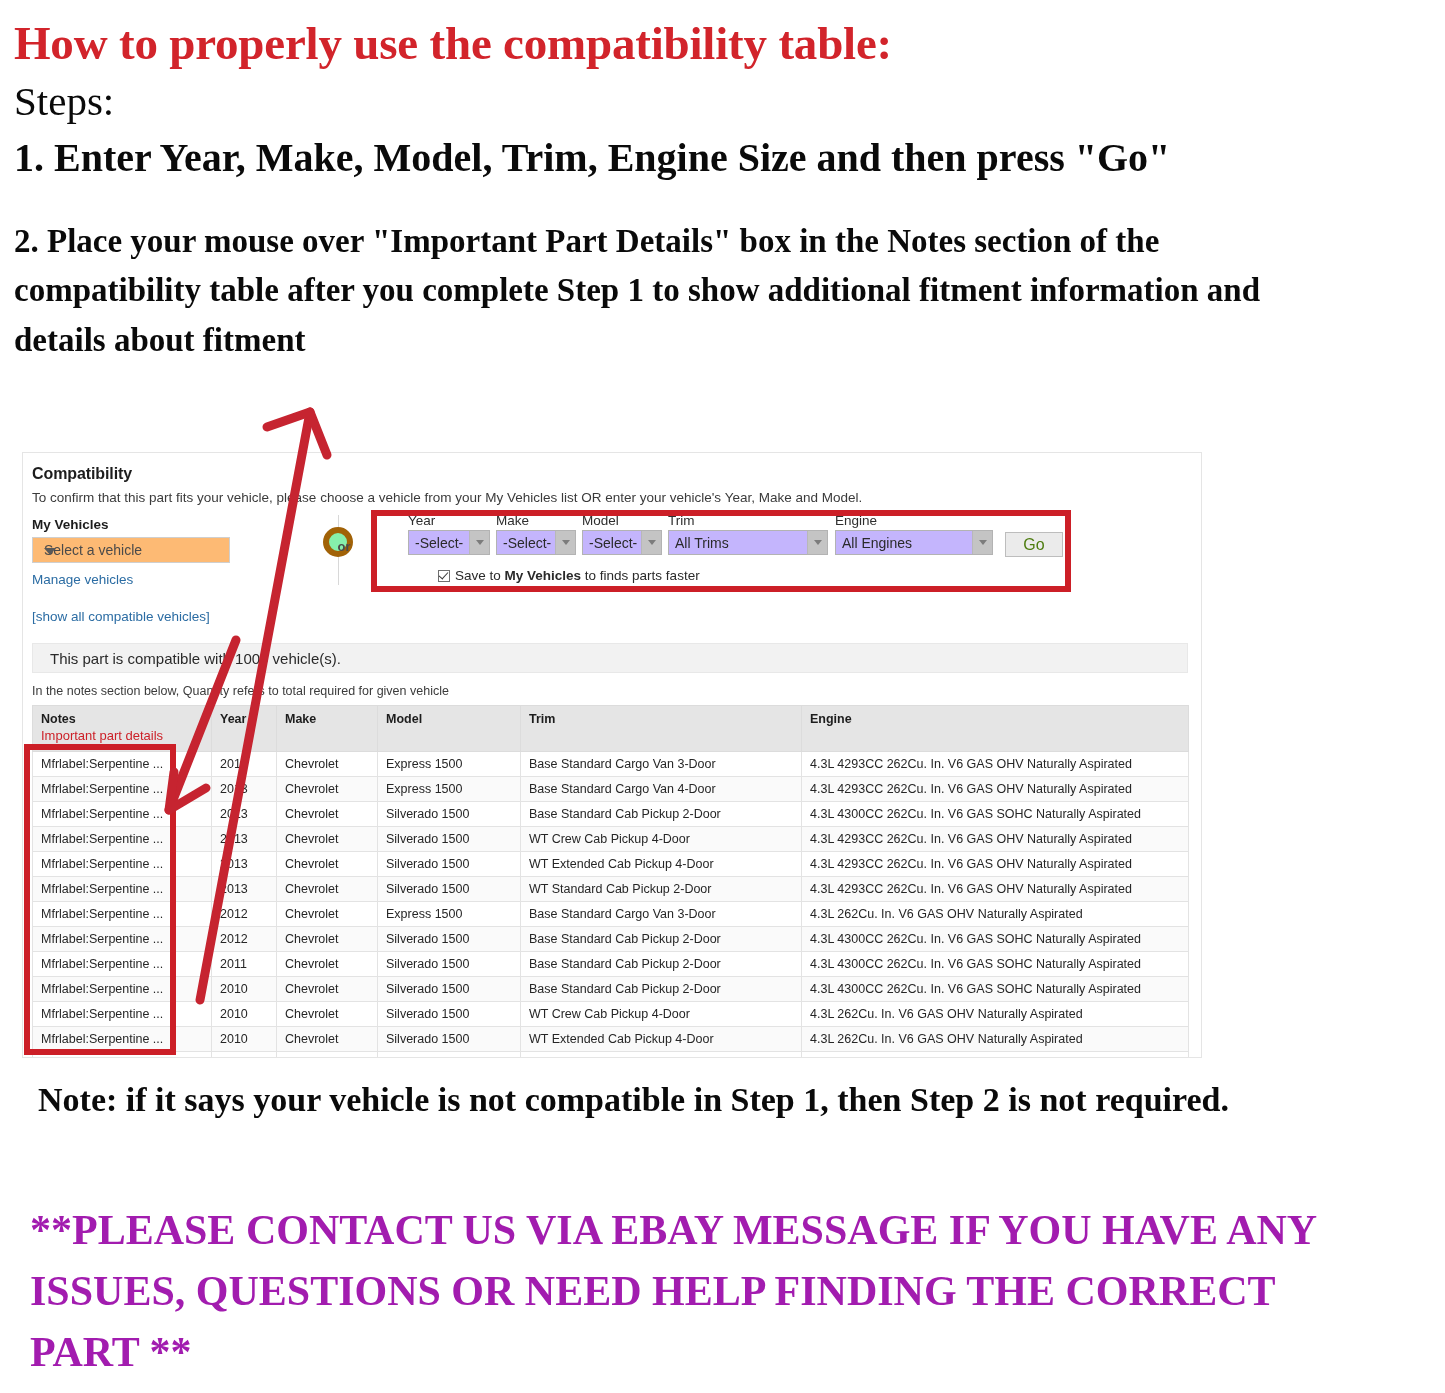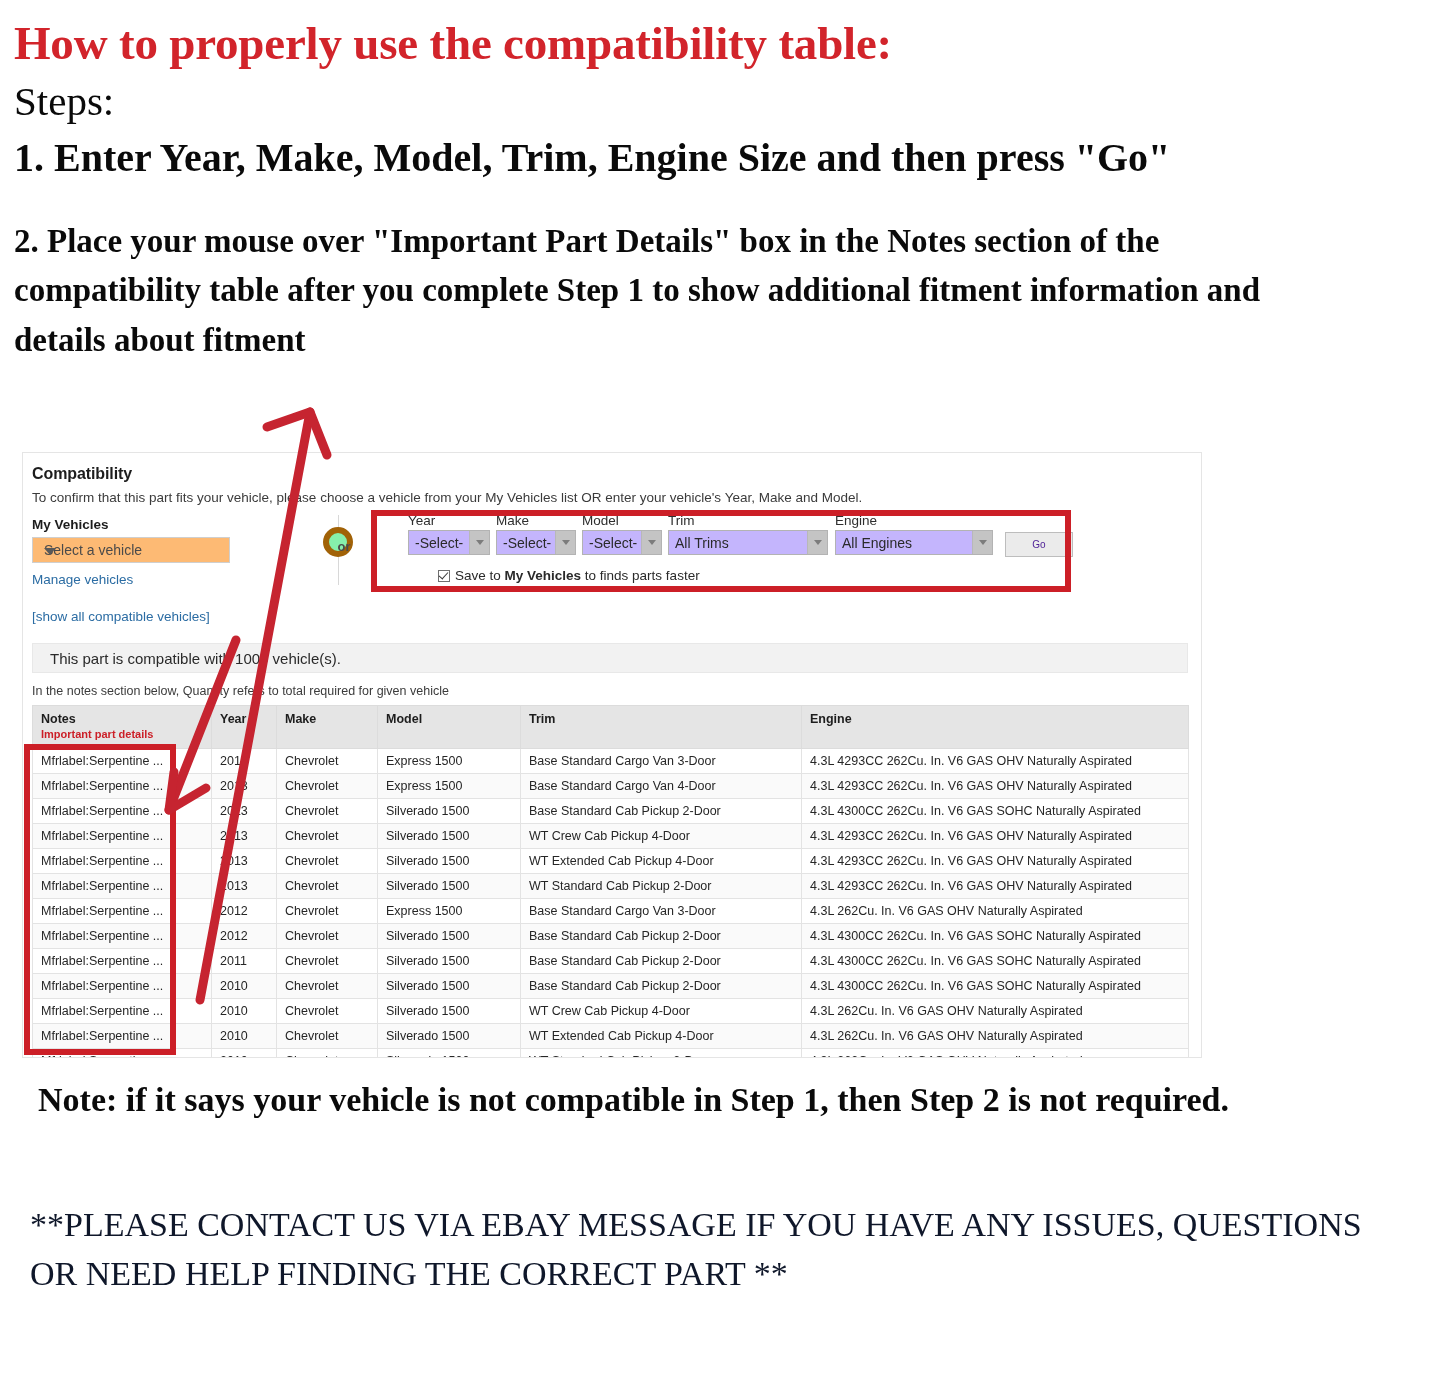--- a/index.html
+++ b/index.html
@@ -25,22 +25,22 @@
     font-family:"Liberation Serif",serif;font-weight:bold;color:#0a0a0a;
     font-size:33px;line-height:1.5;margin:36px 0 0 0;width:1330px;
   }
   .note-block{
     position:absolute;left:30px;top:1074px;width:1340px;
     font-family:"Liberation Serif",serif;font-weight:bold;color:#0a0a0a;
     font-size:34px;line-height:1.5;margin-left:8px;
   }
   .contact-block{
     position:absolute;left:30px;top:1200px;width:1340px;
-    font-family:"Liberation Serif",serif;font-weight:normal;color:#0f172a;
-    font-size:34px;line-height:1.45;
+    font-family:"Liberation Serif",serif;font-weight:bold;color:#a21caf;
+    font-size:42px;line-height:1.45;
   }
 
   
   .compat-panel{
     position:absolute;left:22px;top:452px;width:1178px;height:604px;
     background:#fff;border:1px solid #e5e5e5;overflow:hidden;
     font-family:"Liberation Sans",sans-serif;
   }
   .compat-title{
     position:absolute;left:9px;top:12px;font-size:16px;font-weight:bold;
@@ -93,23 +93,23 @@
   .sel .val{font-size:14px;color:#2a2a2a;padding-left:6px;white-space:nowrap;}
   .sel .arrowbox{
     position:absolute;right:0;top:0;bottom:0;width:19px;background:#c4c4c4;
     border-left:1px solid #b8b8b8;display:flex;align-items:center;justify-content:center;
   }
   .sel .arrowbox i{
     display:block;width:0;height:0;border-left:4px solid transparent;
     border-right:4px solid transparent;border-top:5px solid #7c7c7c;
   }
   .gobtn{
-    position:absolute;width:68px;height:25px;background:#ebebeb;border:1px solid #bdbdbd;
+    position:absolute;width:58px;height:25px;background:#ebebeb;border:1px solid #bdbdbd;
     box-sizing:border-box;display:flex;align-items:center;justify-content:center;
-    font-size:10px;color:#4c1d95;
+    font-size:16px;color:#4d7c0f;
   }
   .savebox{position:absolute;left:415px;top:115px;display:flex;align-items:center;}
   .cbx{width:12px;height:12px;border:1px solid #6f6f6f;background:#fff;
        position:relative;margin-right:5px;box-sizing:border-box;}
   .cbx:after{content:"";position:absolute;left:2px;top:-1px;width:4px;height:8px;
        border:solid #3a3a3a;border-width:0 1.6px 1.6px 0;transform:rotate(42deg);}
   .savetxt{font-size:13.5px;color:#2a2a2a;}
   .savetxt b{font-weight:bold;}
 
   .compat-count{
@@ -120,21 +120,21 @@
   .qty-note{position:absolute;left:9px;top:231px;font-size:12.5px;color:#3b3b3b;}
 
   table.fit{
     position:absolute;left:9px;top:252px;width:1157px;border-collapse:collapse;
     table-layout:fixed;
   }
   table.fit th{
     background:#e5e5e5;border:1px solid #dcdcdc;text-align:left;padding:6px 8px 8px 8px;
     font-size:12.5px;font-weight:bold;color:#1d1d1d;vertical-align:top;
   }
-  table.fit th .imp{display:block;color:#cc1f27;font-size:11px;font-weight:bold;margin-top:2px;}
+  table.fit th .imp{display:block;color:#cc1f27;font-size:13px;font-weight:normal;margin-top:2px;}
   table.fit td{
     border:1px solid #e3e3e3;padding:4px 8px;font-size:12.5px;color:#262626;
     white-space:nowrap;overflow:hidden;height:16px;
   }
   table.fit tr.alt td{background:#fafafa;}
   .c-notes{width:162px;}
   .c-year{width:48px;}
   .c-make{width:84px;}
   .c-model{width:126px;}
   .c-trim{width:264px;}

